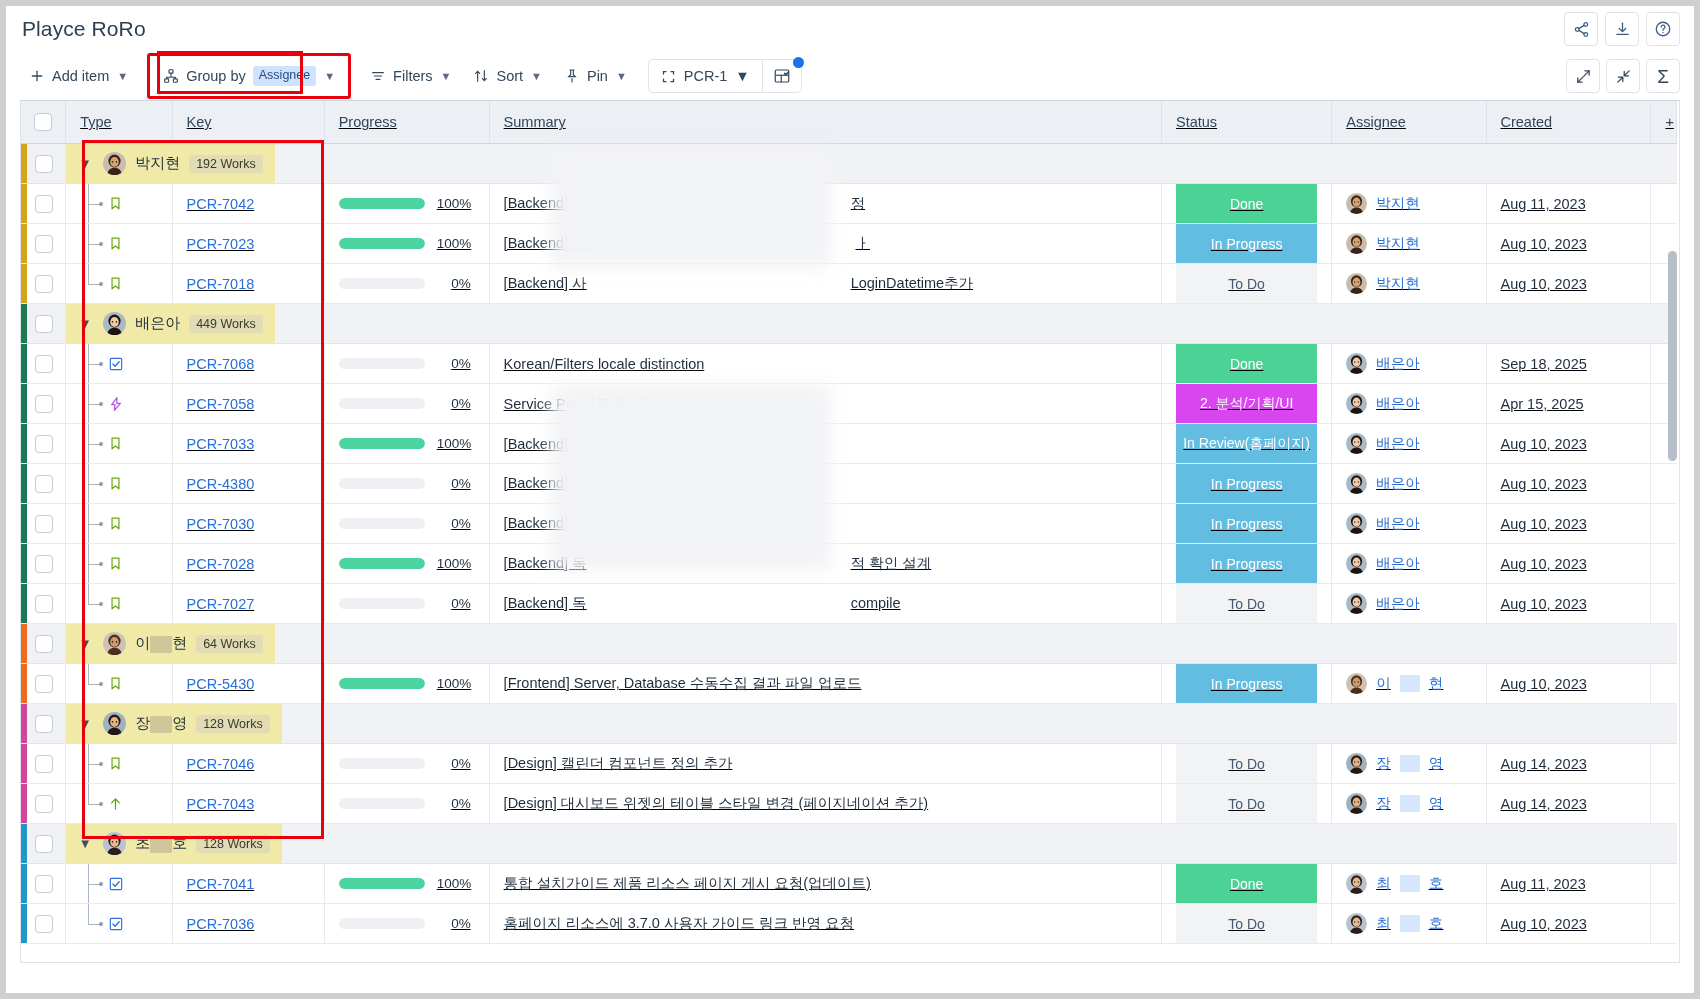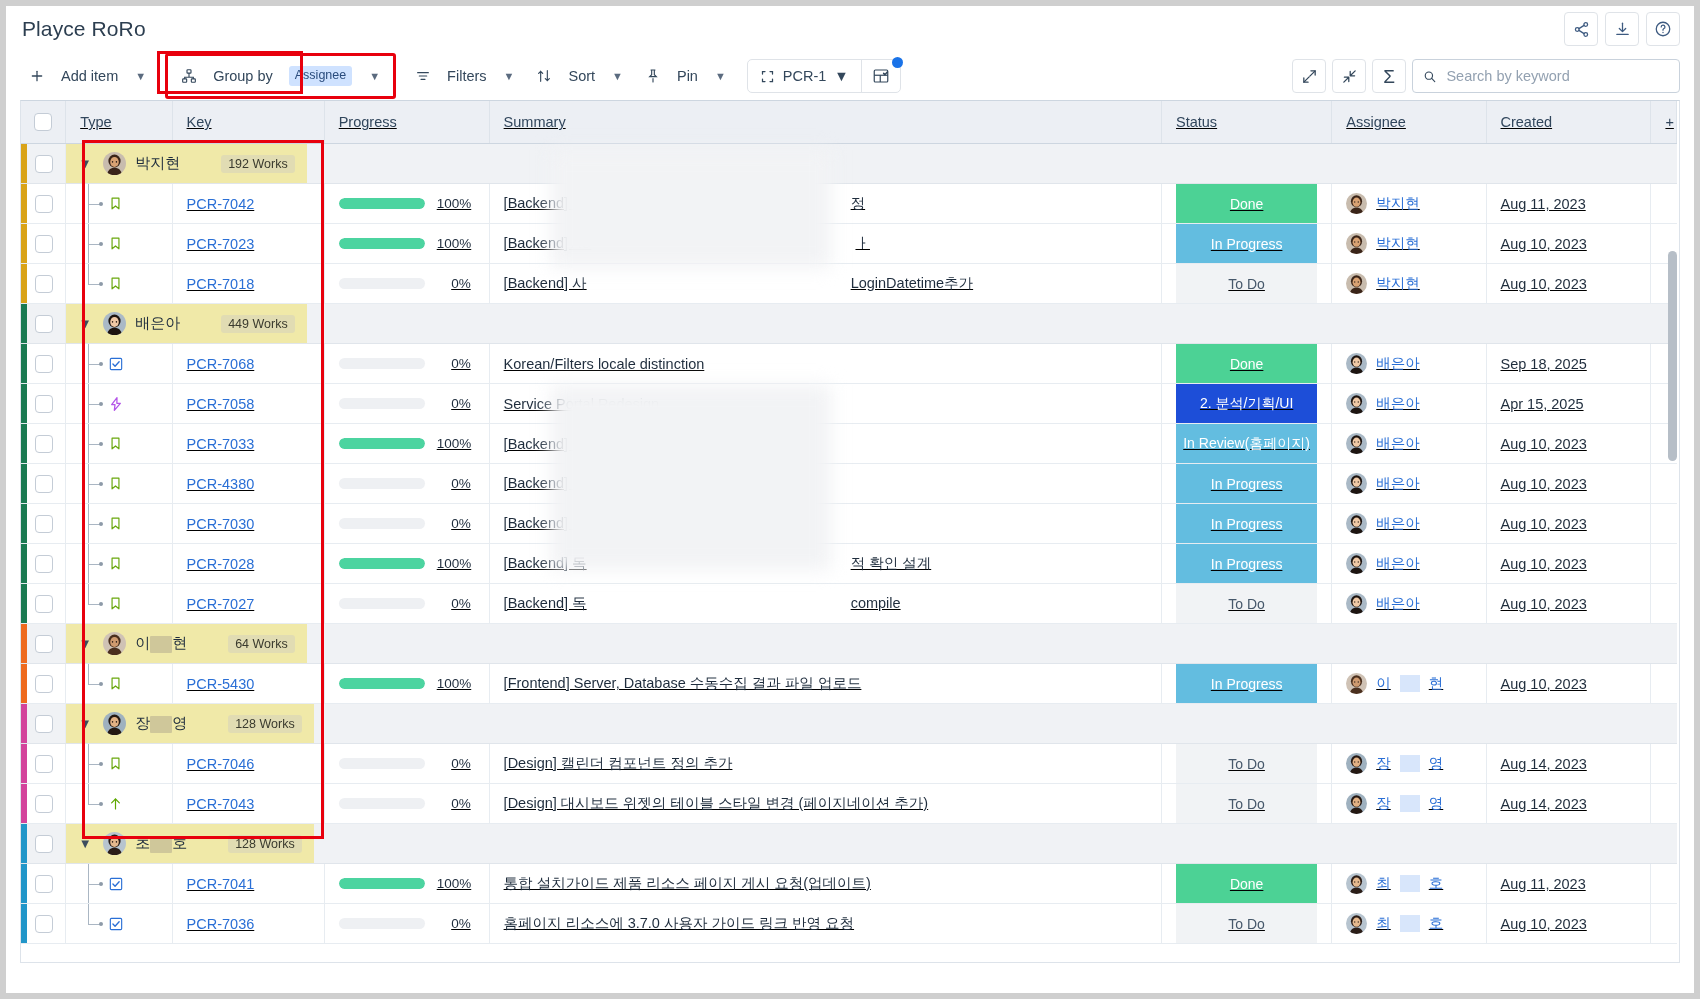--- a/index.html
+++ b/index.html
@@ -53,21 +53,21 @@
     position: relative;
     height: 48px;
     padding: 0 14px;
     display: flex;
     align-items: center;
     gap: 4px;
   }
   .tb-btn {
     display: flex;
     align-items: center;
-    gap: 16px;
+    gap: 7px;
     height: 32px;
     padding: 0 9px;
     border-radius: 4px;
     font-size: 14.5px;
     color: #33475b;
     cursor: pointer;
     white-space: nowrap;
     background: transparent;
     border: none;
     font-family: inherit;
@@ -247,21 +247,20 @@
     background: #cfc79a;
     border-radius: 1px;
     vertical-align: middle;
   }
   .works-badge {
     background: #e1dcb3;
     color: #3a3a2e;
     font-size: 12.5px;
     border-radius: 3px;
     padding: 2px 7px;
-    margin-left: 32px;
   }
   
   .rail {
     position: absolute;
     left: 0; top: 0;
     width: 6px;
     height: 100%;
   }
   td.c-sel { position: relative; }
   
@@ -477,27 +476,20 @@
         </svg>
       </div>
       <div class="icon-btn" title="collapse">
         <svg width="17" height="17" viewBox="0 0 24 24" fill="none" stroke="#33475b" stroke-width="1.8" stroke-linecap="round" stroke-linejoin="round">
           <path d="M20 4l-7 7M13 4.8V11h6.2"></path>
             <path d="M4 20l7-7M11 19.2V13H4.8"></path>
         </svg>
       </div>
       <div class="icon-btn" title="sum">
         <span style="font-size:19px;color:#33475b;line-height:1;">Σ</span>
-      </div>
-      <div class="search-box">
-        <svg width="15" height="15" viewBox="0 0 24 24" fill="none" stroke="#33475b" stroke-width="2" stroke-linecap="round">
-          <circle cx="10.5" cy="10.5" r="6.5"></circle>
-            <line x1="15.5" y1="15.5" x2="21" y2="21"></line>
-        </svg>
-        <input type="text" placeholder="Search by keyword" style="">
       </div>
     </div>
   </div>
 
   <div class="table-wrap">
     <table class="grid">
       <colgroup>
         <col class="col-sel">
           <col class="col-type">
           <col class="col-key">
@@ -749,21 +741,21 @@
             <td>
               <span class="prog-cell">
                 <span class="bar">
                   <i style="width:0%"></i>
                 </span>
                 <span class="pct">0%</span>
               </span>
             </td>
             <td><span class="summary-text">Service Portal Redesign</span></td>
             <td class="c-stat">
-              <span class="status" style="background:#1d4ed8;text-align:right;">2. 분석/기획/UI</span>
+              <span class="status" style="background:#d946ef;text-align:right;">2. 분석/기획/UI</span>
             </td>
             <td>
               <span class="asgn">
                 <span class="avatar" style="width:21px;height:21px;">
                   <svg class="avatar-svg" viewBox="0 0 32 32">
                     <rect width="32" height="32" fill="#aab9c6"></rect>
                     <ellipse cx="16" cy="12.5" rx="8.5" ry="9" fill="#1d1410"></ellipse>
                     <ellipse cx="16" cy="14" rx="6" ry="7" fill="#f0c9a6"></ellipse>
                     <path d="M6 32c0-6.4 4.6-10 10-10s10 3.6 10 10z" fill="#1d1410"></path>
                     <ellipse cx="13.3" cy="13.6" rx="1" ry="1.2" fill="#2b1d17"></ellipse>

